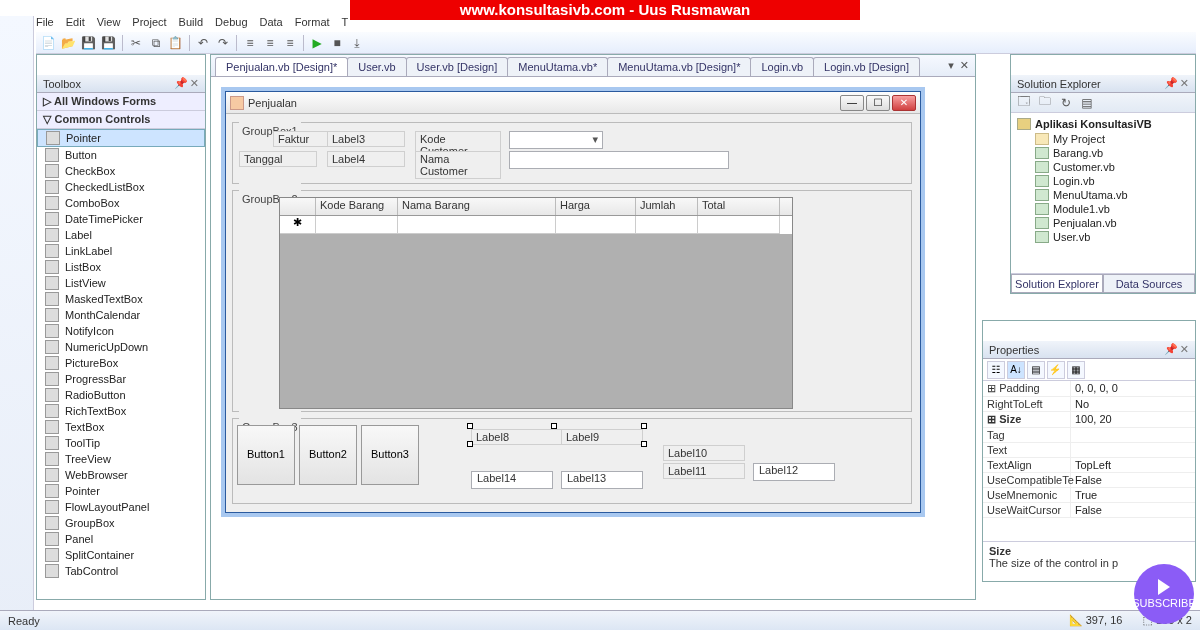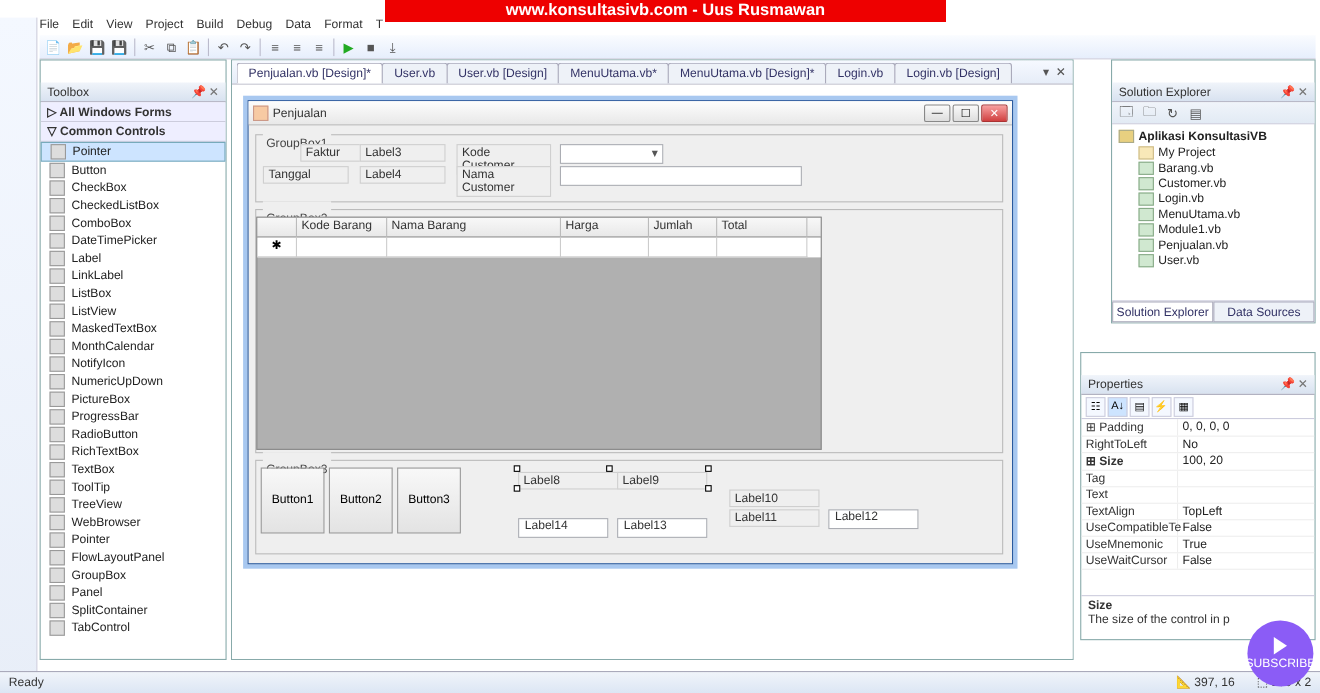--- a/index.html
+++ b/index.html
@@ -37,21 +37,21 @@
 .win-btn { width: 24px; height: 16px; border: 1px solid #888; border-radius: 2px; background: linear-gradient(#fafafa,#ddd); display:flex; align-items:center; justify-content:center; font-size:10px;}
 .win-btn.close { background: linear-gradient(#f8a0a0,#d04040); color:#fff; border-color:#a33;}
 
 .groupbox { position: absolute; border: 1px solid #bbb; }
 .gb-label { position: absolute; top: -8px; left: 6px; background: #efefef; padding: 10px 3px; color: #444; }
 .ctl-label { position: absolute; border: 1px solid #cfcfcf; background: #efefef; padding: 1px 4px; color: #333; }
 .ctl-text { position: absolute; border: 1px solid #abadb3; background: #fff; height: 18px; }
 .ctl-combo { position: absolute; border: 1px solid #abadb3; background: #fff; height: 18px; }
 .ctl-combo::after { content:"▾"; position:absolute; right:4px; top:1px; color:#555; }
 .ctl-btn { position: absolute; border: 1px solid #999; background: linear-gradient(#f8f8f8,#e3e3e3); text-align: center; line-height: 56px; }
-.grid { position: absolute; border: 1px solid #888; background: #b0b0b0; }
+.grid { position: absolute; border: 1px solid #888; background: #b0b0b0; margin-left: 46px; }
 .grid-head { display: flex; height: 18px; background: linear-gradient(#f8f8f8,#e8e8e8); border-bottom: 1px solid #999; }
 .gh { border-right: 1px solid #bbb; padding: 1px 4px; color: #333; }
 .grid-row { display: flex; height: 18px; background: #fff; }
 .grc { border-right: 1px solid #ccc; border-bottom:1px solid #ccc;}
 .sel-handle { position:absolute; width:6px; height:6px; background:#fff; border:1px solid #000;}
 
 .sol-exp { position: absolute; top: 54px; right: 4px; width: 186px; height: 240px; border: 1px solid #8aa; background: #fff; }
 .sol-toolbar { height: 20px; background: linear-gradient(#f0f4fa,#e2eaf4); border-bottom:1px solid #ccd; display:flex; align-items:center; gap:3px; padding:0 4px;}
 .sol-tree { padding: 4px 6px; color: #222; }
 .sol-tree div { display: flex; align-items: center; gap: 4px; padding: 1px 0; }

